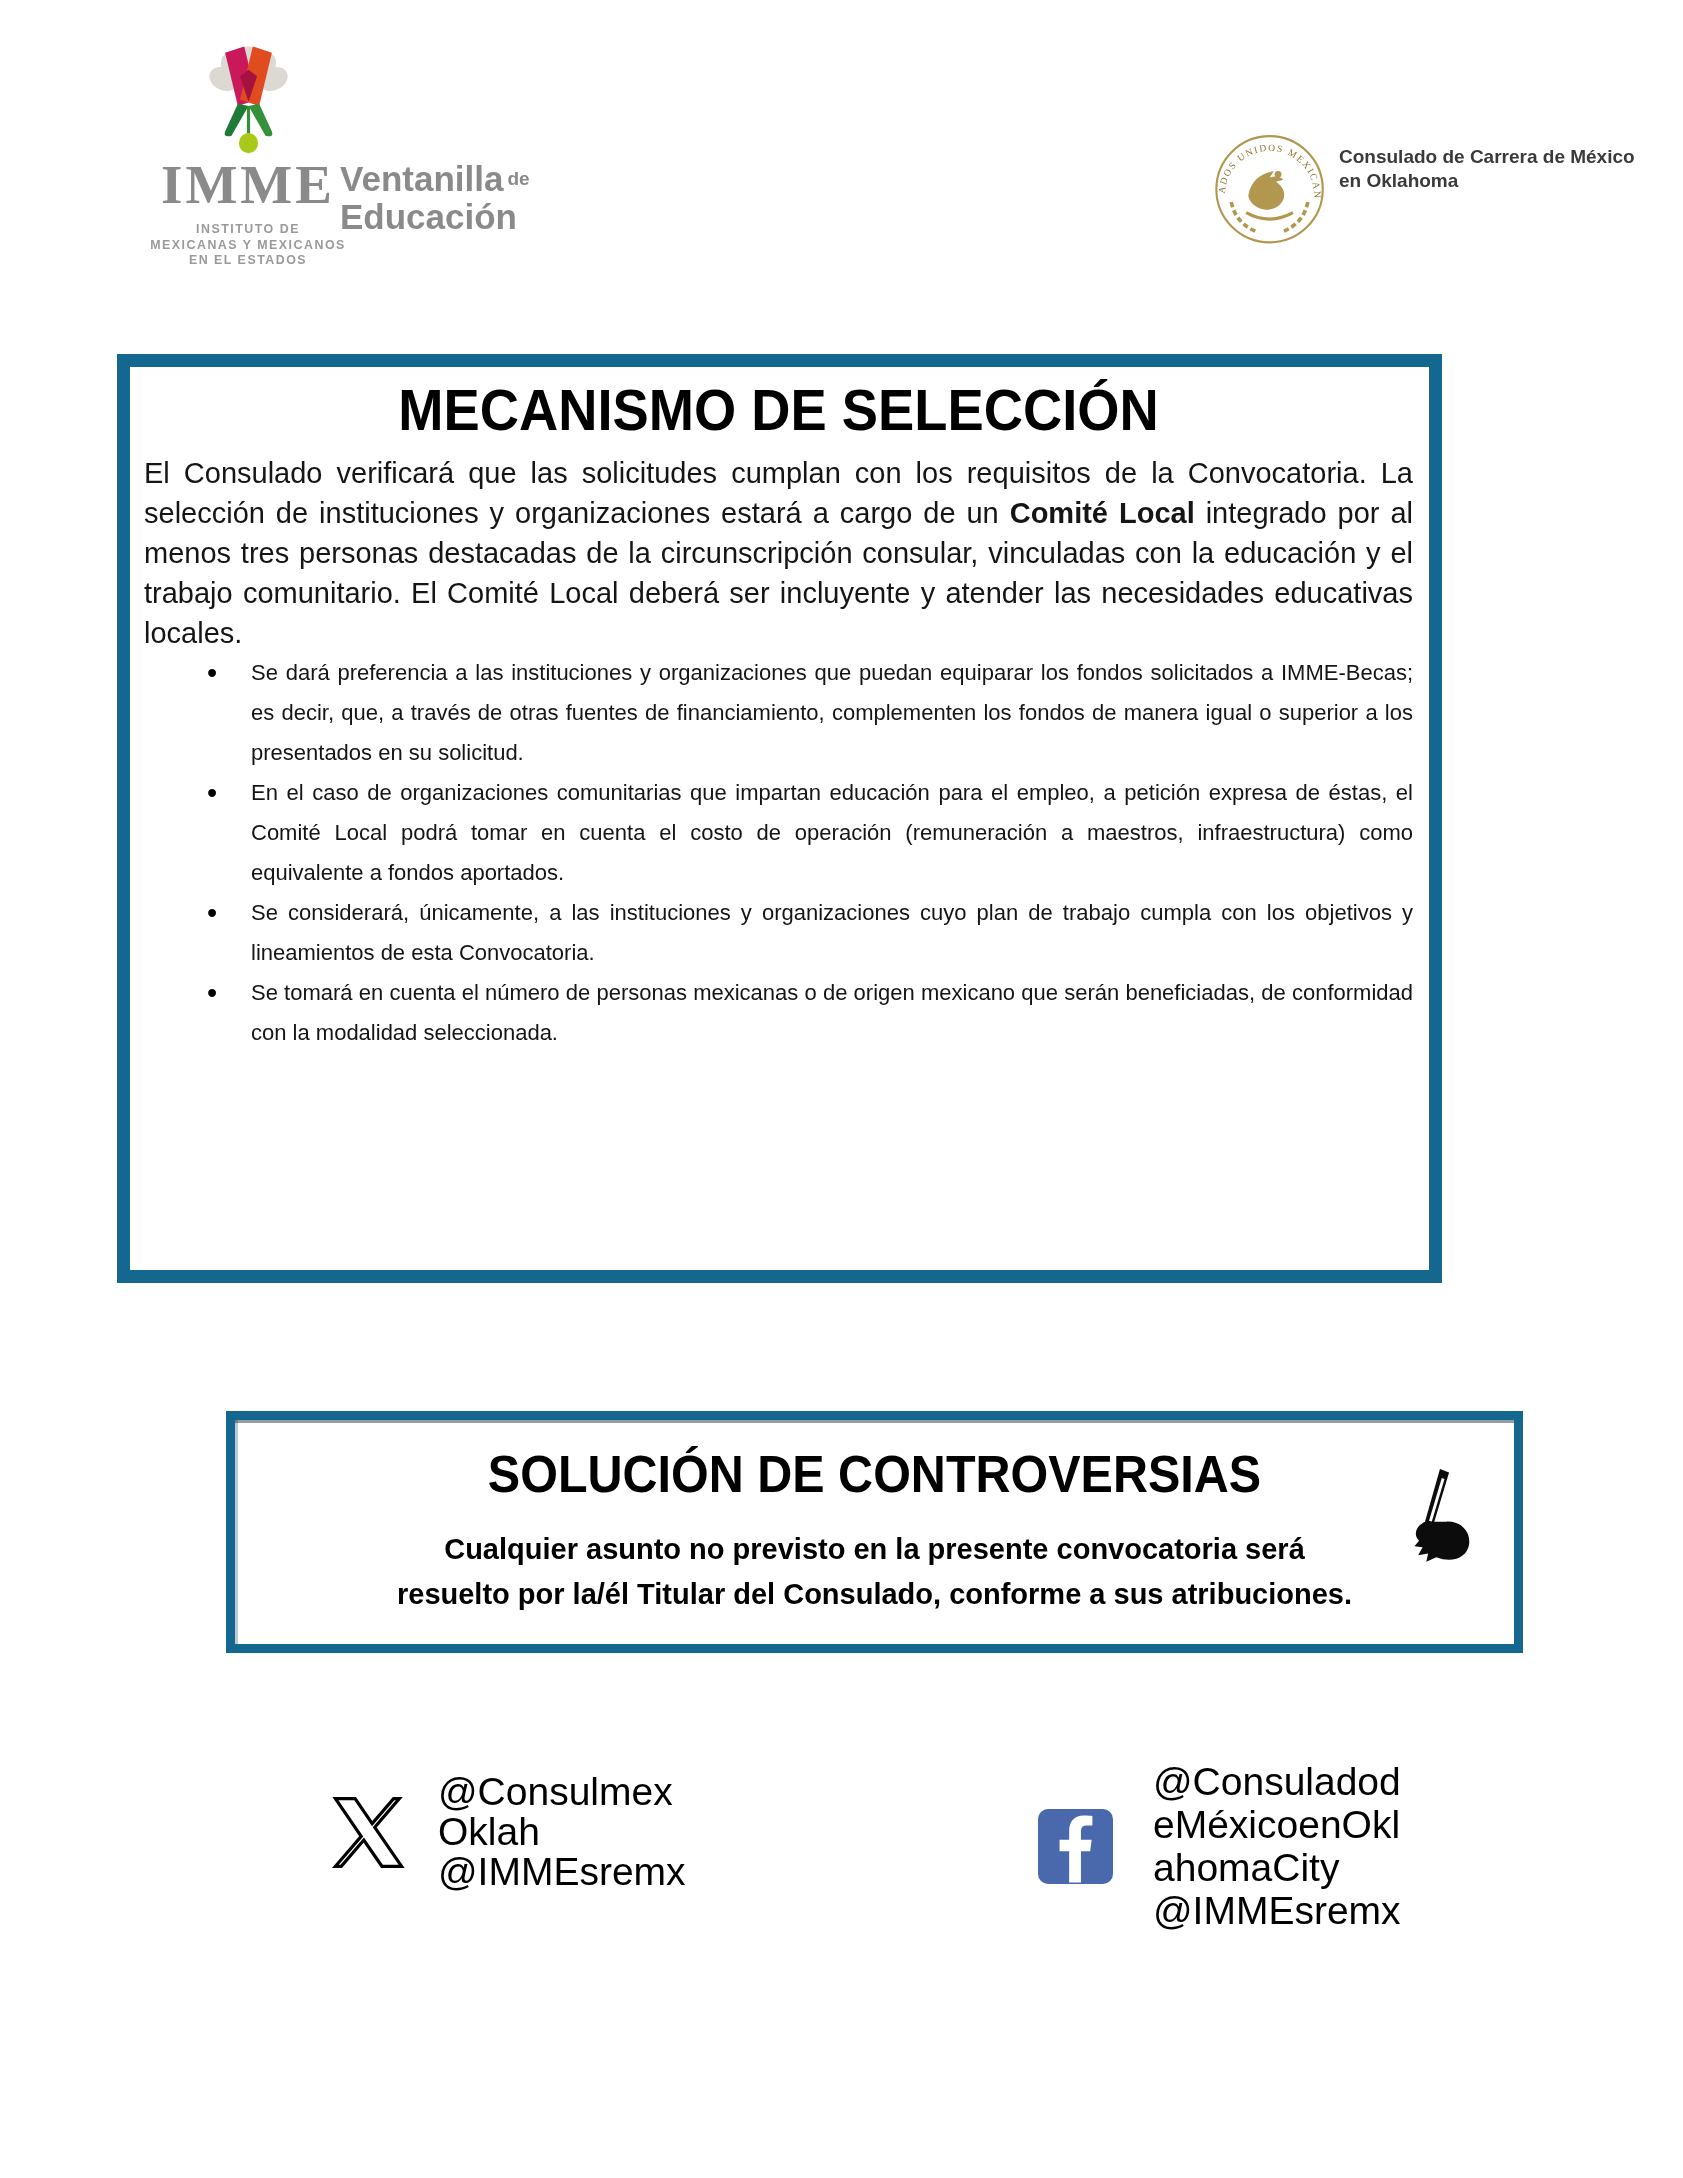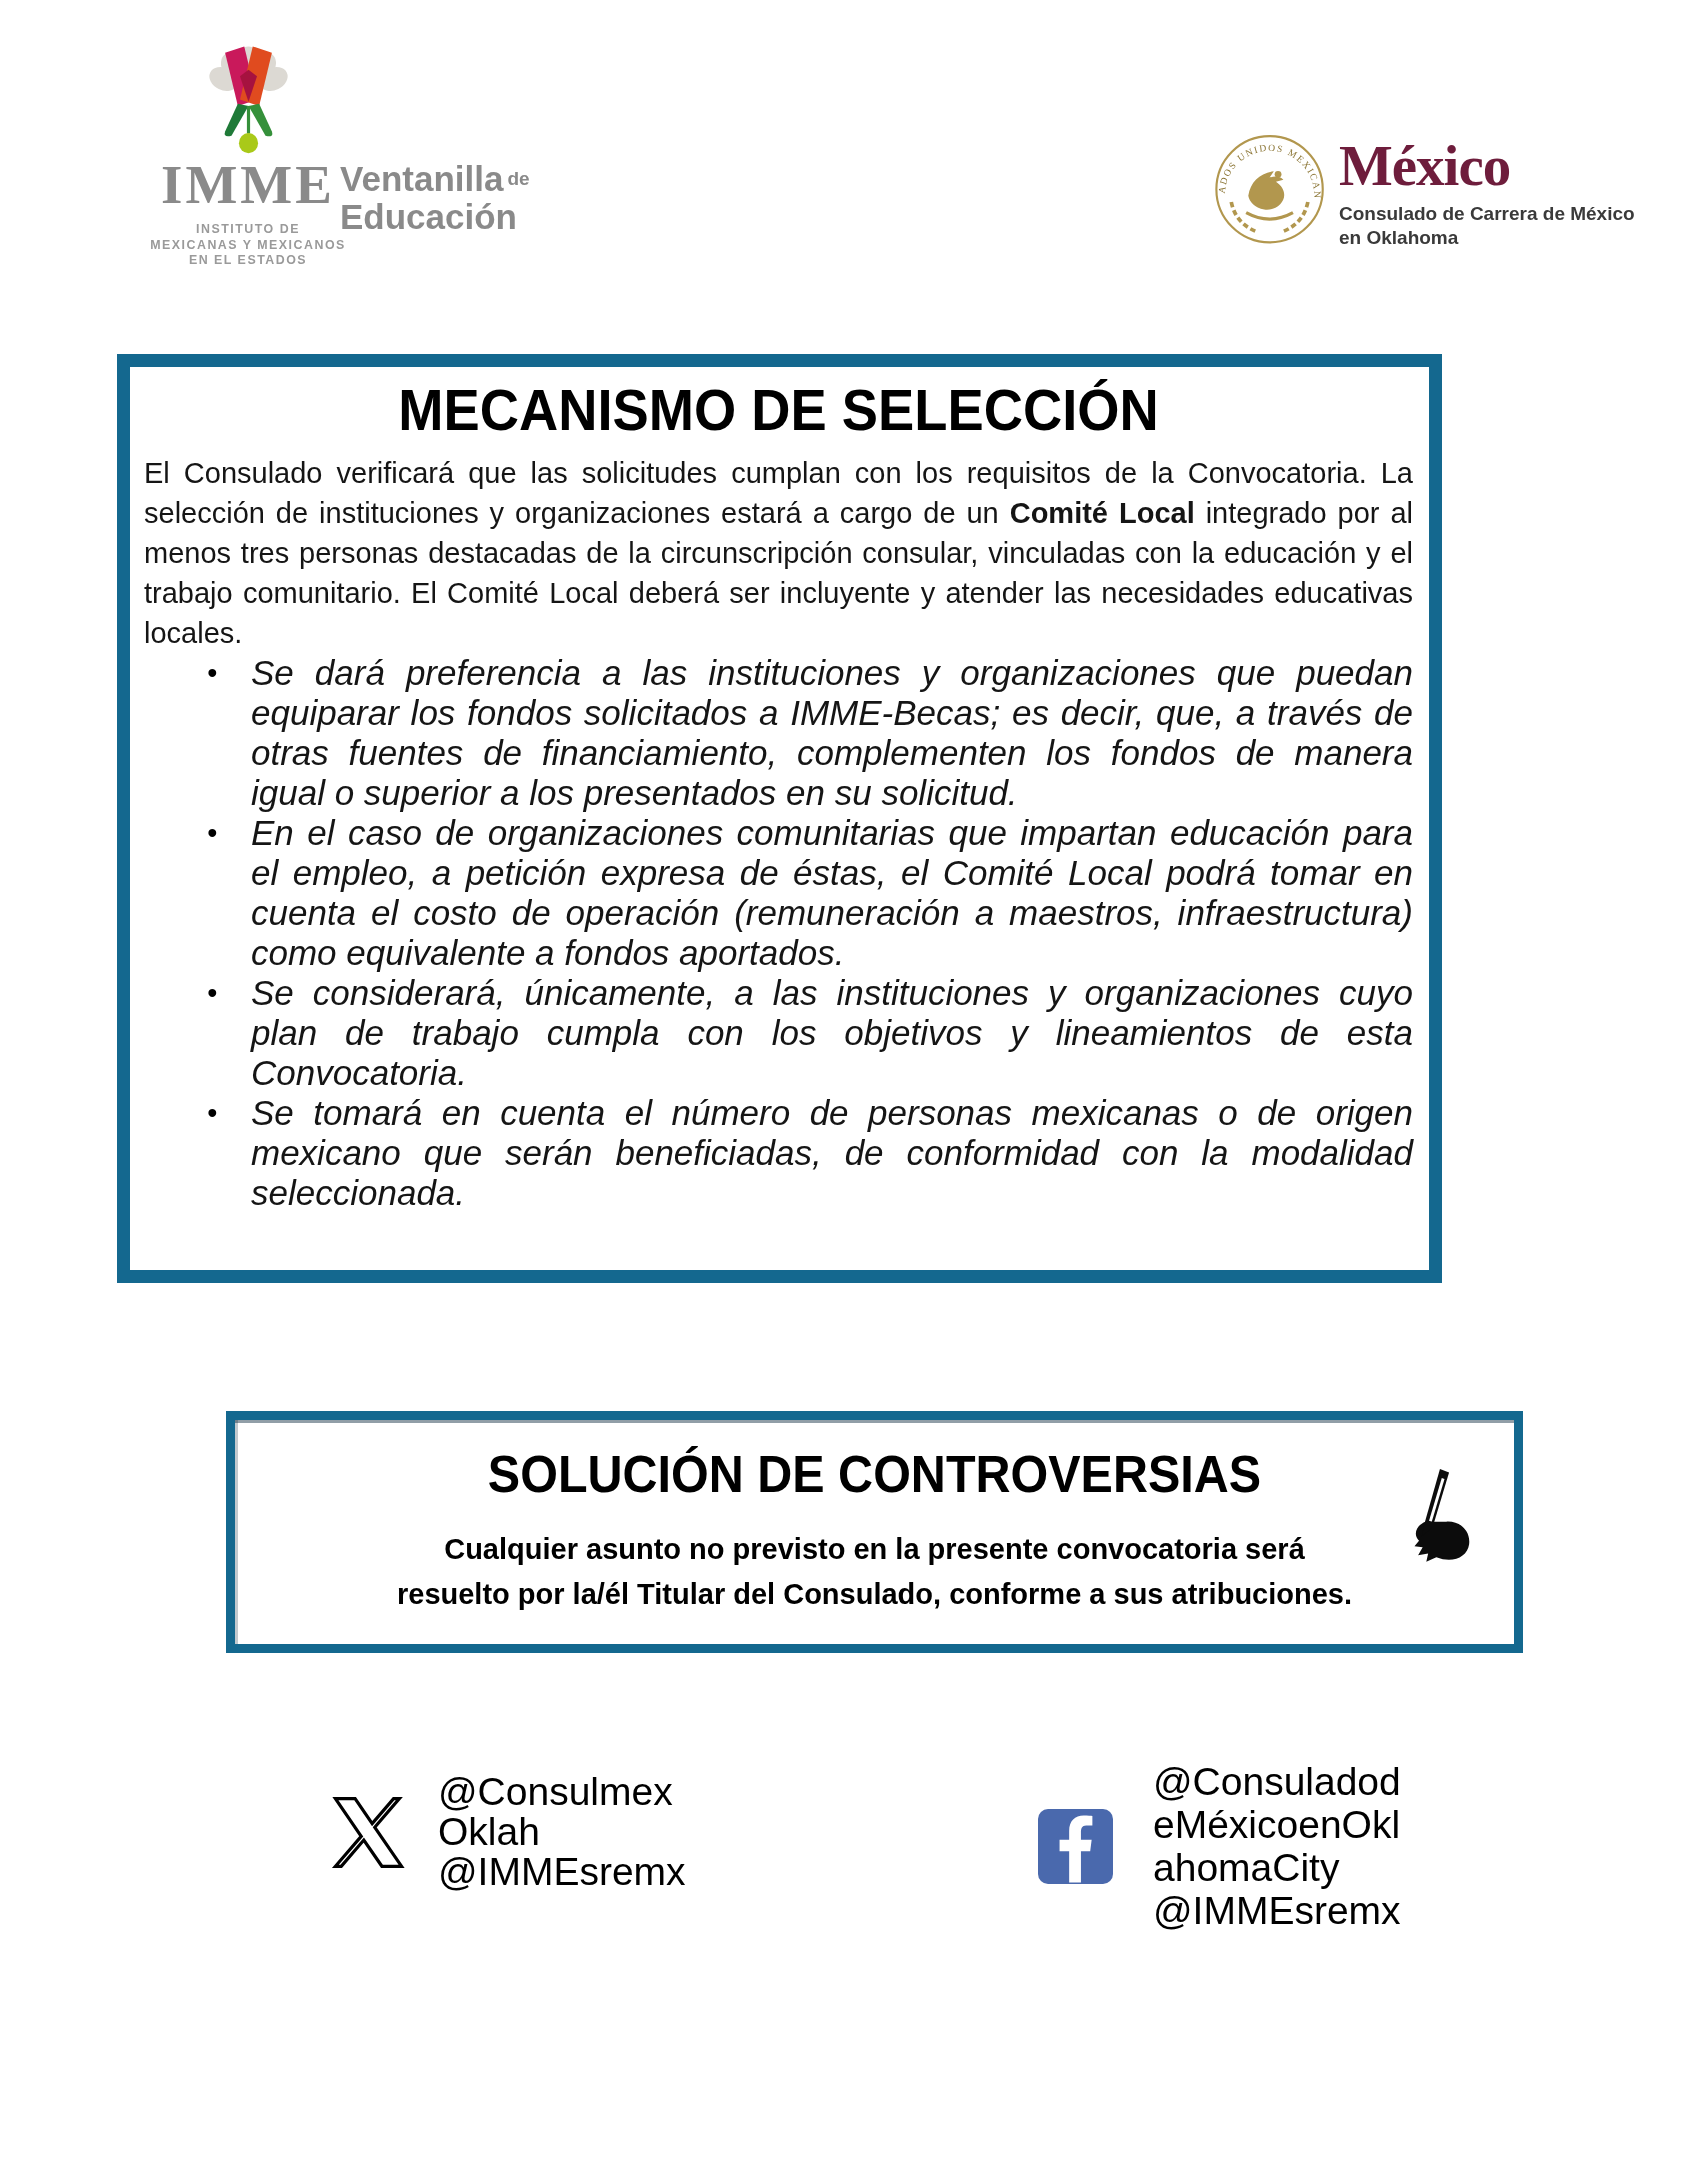--- a/index.html
+++ b/index.html
@@ -54,21 +54,21 @@
     letter-spacing:0;line-height:1.1;margin-bottom:12px;
     transform:scale(.97,1.04);
   }
   .selection-box p.intro{
     font-size:29px;line-height:40px;text-align:justify;color:var(--ink);
   }
   .selection-box p.intro b{font-weight:700;}
   .selection-box ul{list-style:none;margin-top:0;padding-left:61px;}
   .selection-box li{
     position:relative;padding-left:46px;
-    font-size:35px;line-height:40px;text-align:justify;color:var(--ink);font-style:italic;
+    font-size:22px;line-height:40px;text-align:justify;color:var(--ink);
   }
   .selection-box li::before{
     content:"•";position:absolute;left:2px;top:0;font-size:29px;color:#000;
   }
 
   
   .controversy-box{
     position:absolute;left:226px;top:1411px;width:1297px;height:242px;
     border:9px solid var(--teal);background:#fff;
     box-shadow:inset 0 3px 0 rgba(10,40,60,.45), inset 3px 0 0 rgba(10,40,60,.25);
@@ -142,21 +142,20 @@
       <text font-size="9" fill="#8A7433" letter-spacing="1.5" font-family="Liberation Serif,serif">
         <textPath href="#sealArc" startOffset="50%" text-anchor="middle">ESTADOS UNIDOS MEXICANOS</textPath>
       </text>
       <path d="M36 72 c2-13 11-21 24-23 l-4 6 c6-2 10-1 13 2 l-7 2 c9 6 10 15 4 21 c-4 4-10 6-15 5 c-9-2-14-7-15-13z" fill="#B2974E"></path>
       <circle cx="64" cy="52" r="3.2" fill="#B2974E"></circle>
       <path d="M34 88 q22 12 44 0" stroke="#B2974E" stroke-width="3" fill="none"></path>
       <path d="M20 78 q4 20 24 28" stroke="#B2974E" stroke-width="3.5" fill="none" stroke-dasharray="5 3"></path>
       <path d="M92 78 q-4 20 -24 28" stroke="#B2974E" stroke-width="3.5" fill="none" stroke-dasharray="5 3"></path>
     </svg>
     <div class="mexico-text">
-      <div class="mexico-wordmark">México</div>
       <div class="mexico-sub">
         <div>Consulado de Carrera de México</div>
         <div>en Oklahoma</div>
       </div>
     </div>
   </div>
 
   <section class="selection-box">
     <h1>MECANISMO DE SELECCIÓN</h1>
     <p class="intro"><span>El Consulado verificará que las solicitudes cumplan con los requisitos de la Convocatoria. La selección de instituciones y organizaciones estará a cargo de un </span><b>Comité Local</b><span> integrado por al menos tres personas destacadas de la circunscripción consular, vinculadas con la educación y el trabajo comunitario. El Comité Local deberá ser incluyente y atender las necesidades educativas locales.</span></p>

